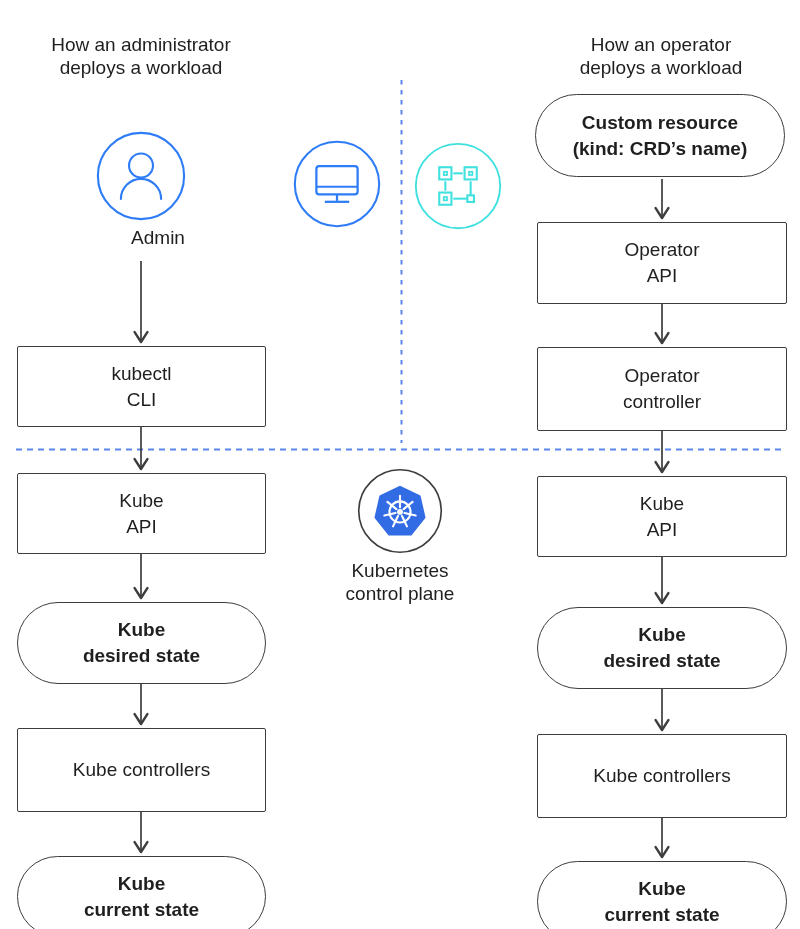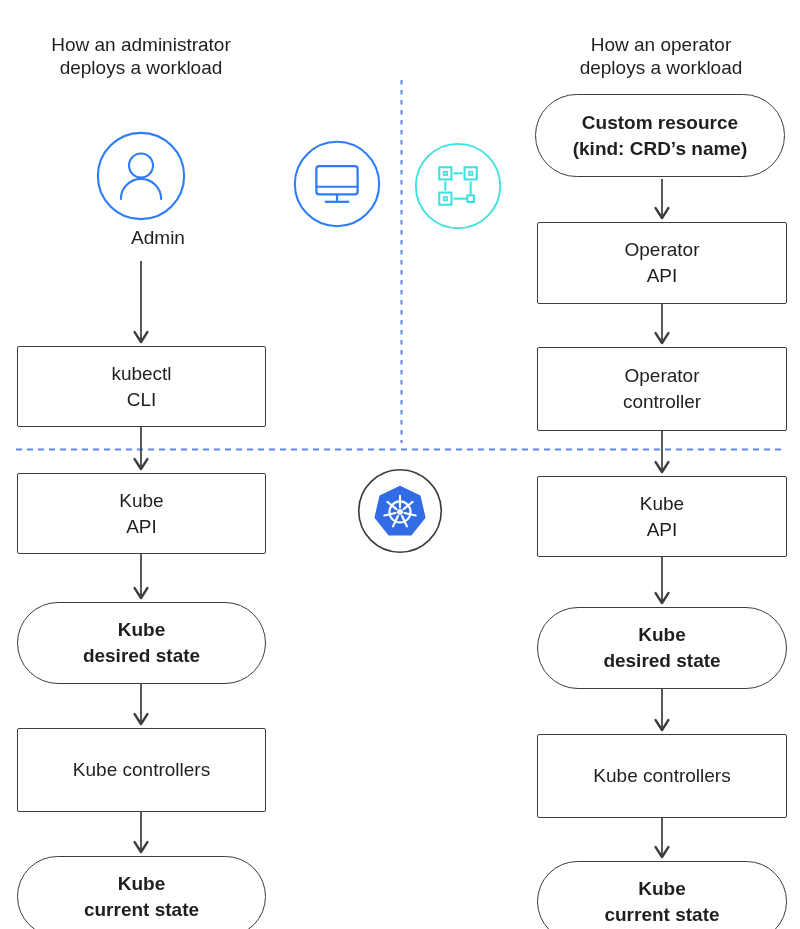--- a/index.html
+++ b/index.html
@@ -153,20 +153,22 @@
       <line class="k8s-wheel" x1="48" y1="44" x2="48" y2="31.5"></line>
       <line class="k8s-wheel" x1="51.9" y1="45.9" x2="61.7" y2="38.1"></line>
       <line class="k8s-wheel" x1="52.9" y1="50.1" x2="65.1" y2="52.9"></line>
       <line class="k8s-wheel" x1="50.2" y1="53.5" x2="55.6" y2="64.8"></line>
       <line class="k8s-wheel" x1="45.8" y1="53.5" x2="40.4" y2="64.8"></line>
       <line class="k8s-wheel" x1="43.1" y1="50.1" x2="30.9" y2="52.9"></line>
       <line class="k8s-wheel" x1="44.1" y1="45.9" x2="34.3" y2="38.1"></line>
       <circle class="k8s-hub" cx="48" cy="49" r="3.2"></circle>
     </svg>
   </div>
+  <div class="icon-label" id="label-k8s">Kubernetes
+control plane</div>
 
   <div>
     <div class="node-box" id="box-kubectl">kubectl
 CLI</div>
     <div class="node-box" id="box-kube-api-left">Kube
 API</div>
     <div class="node-box stadium" id="box-desired-left">Kube
 desired state</div>
     <div class="node-box" id="box-controllers-left">Kube controllers</div>
     <div class="node-box stadium" id="box-current-left">Kube

